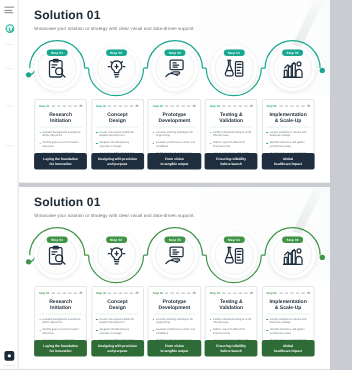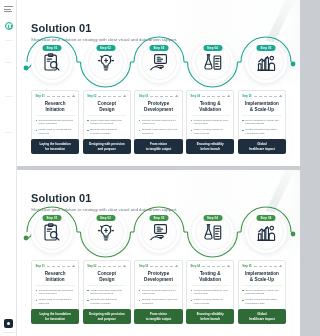--- a/index.html
+++ b/index.html
@@ -97,21 +97,21 @@
   .photo .fade-l {
     position: absolute; inset: 0;
     background: linear-gradient(90deg,#fff 0%, rgba(255,255,255,.85) 30%, rgba(255,255,255,0) 75%);
   }
   .photo .fade-b {
     position: absolute; inset: 0;
     background: linear-gradient(180deg, rgba(255,255,255,0) 40%, #fff 96%);
   }
 
   
-  .hdr { position: absolute; left: 14px; top: 22px; z-index: 5; }
+  .hdr { position: absolute; left: 14px; top: 8px; z-index: 5; }
   .hdr-title {
     font-size: 11px; font-weight: 700; color: #1c2a36; letter-spacing: .1px;
   }
   .hdr-sub {
     margin-top: 3px; font-size: 4.2px; color: #6c757d; letter-spacing: .05px;
   }
 
   
   .flow {
     position: absolute; left: 14px; top: 37px; width: 255px; height: 50px; z-index: 4;

